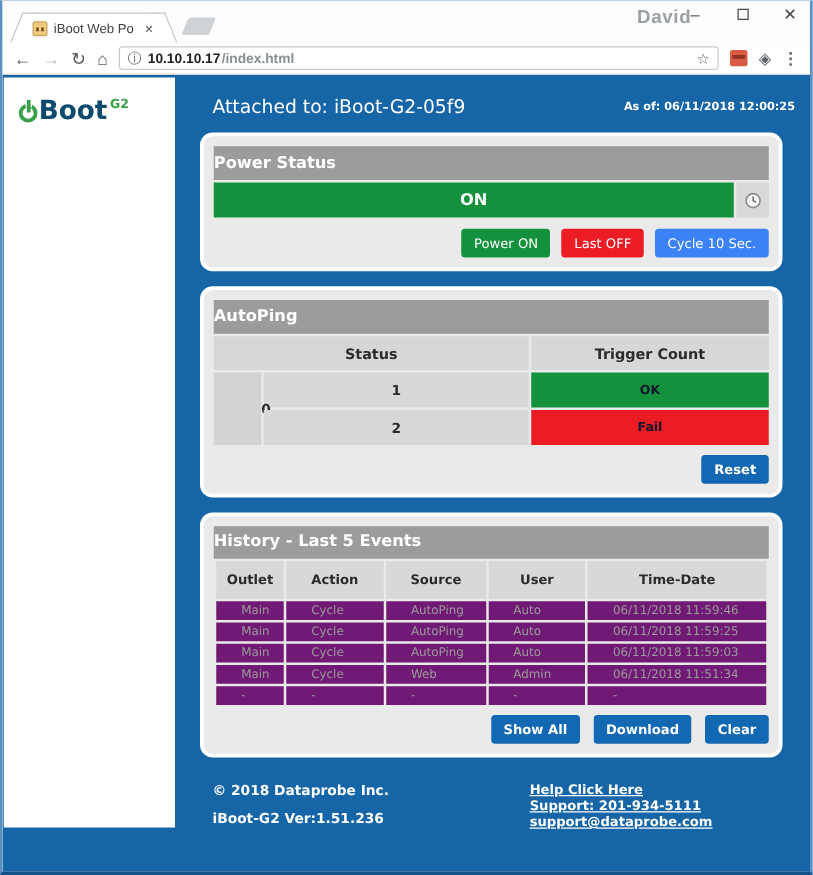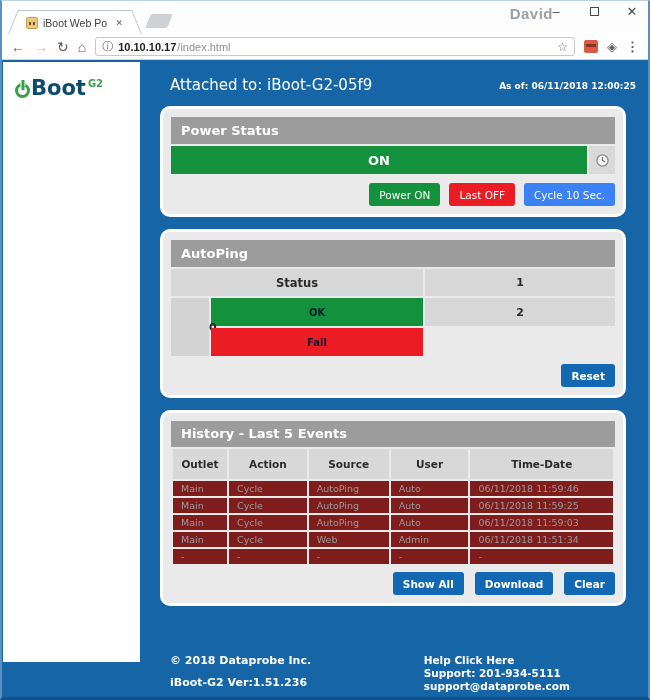--- a/index.html
+++ b/index.html
@@ -31,21 +31,21 @@
   .tab-title { font-size:10.5px; color:#3c4043; white-space:nowrap; overflow:hidden; }
   .tab-close { font-size:9px; color:#5f6368; margin-left:auto; padding:2px 3px; }
   .newtab-btn { position:absolute; left:146px; top:13px; width:22px; height:14px; background:#d0d3d6; border-radius:2px; transform:skewX(-22deg); }
 
   .addressbar { height:26px; background:#fff; border-bottom:1px solid #d4d4d4; display:flex; align-items:center; padding:0 9px; gap:9px; }
   .nav-ic { font-size:14px; color:#5a5a5a; line-height:1; }
   .nav-ic.disabled { color:#c0c0c0; }
   .url-box { flex:1; height:19px; border:1px solid #c9c9c9; border-radius:3px; display:flex; align-items:center; padding:0 6px; gap:5px; background:#fff; }
   .info-ic { font-size:11px; color:#5f6368; }
   .url-text { font-size:11px; color:#202124; font-weight:bold; }
-  .url-path { color:#8a8f94; font-weight:normal; }
+  .url-path { color:#8a8f94; font-weight:bold; }
   .star-ic { margin-left:auto; font-size:12px; color:#6a6f74; }
   .ext-red { width:14px; height:13px; background:#d95b43; border-radius:2px; position:relative; }
   .ext-red::after { content:''; position:absolute; left:2px; right:2px; top:4px; height:3px; background:#8f3322; }
   .ext-diamond { font-size:13px; color:#5f6368; }
   .menu-dots { font-size:13px; color:#5f6368; font-weight:bold; }
 
   
   .page { height:640px; background:#1565a7; position:relative; font-family:"DejaVu Sans", sans-serif; }
   .sidebar { position:absolute; left:1px; top:2px; width:137px; height:600px; background:#fff; }
   .logo { display:flex; align-items:flex-start; padding:14px 0 0 12px; }
@@ -56,21 +56,21 @@
   .logo-g2 { font-size:10px; font-weight:bold; color:#39a04a; margin-left:2px; margin-top:2px; }
   .side-menu { margin-top:40px; display:flex; flex-direction:column; gap:16px; align-items:center; }
   .side-item { font-size:13.5px; color:#1c1c1c; padding:3px 8px; cursor:pointer; }
 
   .main { position:absolute; left:138px; top:0; right:0; bottom:0; }
   .attached-row { display:flex; justify-content:space-between; padding:16px 12px 0 30px; }
   .attached-title { color:#fff; font-size:15px; }
   .as-of { color:#fff; font-size:9px; font-weight:bold; margin-top:5px; }
 
   .card { margin:12px 22px 0 20px; background:#eaeaea; border:3px solid #fff; border-radius:10px; padding:8px; }
-  .panel-header { height:27px; background:#9c9c9c; color:#fff; font-weight:bold; font-size:13px; line-height:27px; padding-left:10px; }
+  .panel-header { height:27px; background:#9c9c9c; color:#fff; font-weight:bold; font-size:13px; line-height:27px; }
 
   
   .status-row { display:flex; margin-top:2px; height:28px; }
   .status-bar { flex:1; background:#13913c; color:#fff; font-weight:bold; font-size:13px; display:flex; align-items:center; justify-content:center; }
   .status-icon-btn { width:26px; margin-left:2px; background:#d9d9d9; display:flex; align-items:center; justify-content:center; }
   .power-btns { display:flex; justify-content:flex-end; gap:9px; margin-top:9px; }
   .btn { border:none; border-radius:3px; color:#fff; font-size:10.5px; font-family:"DejaVu Sans", sans-serif; height:23px; padding:0 10px; cursor:pointer; }
   .btn-green { background:#13913c; }
   .btn-red { background:#ec1c24; }
   .btn-indigo { background:#3b82f6; }
@@ -83,29 +83,29 @@
   .ap-idx { background:#d7d7d7; display:flex; align-items:center; justify-content:center; font-size:11px; font-weight:bold; color:#2b2b2b; }
   .ap-status { display:flex; align-items:center; justify-content:center; color:#0f172a; font-weight:bold; font-size:10px; }
   .ap-ok { background:#13913c; }
   .ap-fail { background:#ec1c24; }
   .ap-trigger { grid-row:2 / 4; background:#d3d3d3; display:flex; align-items:center; padding-left:38px; font-size:11px; font-weight:bold; color:#2b2b2b; }
   .reset-row { display:flex; justify-content:flex-end; margin-top:8px; }
 
   
   .hist-table { width:100%; border-collapse:separate; border-spacing:2px; margin-top:0px; table-layout:fixed; }
   .hist-table th { background:#d8d8d8; font-size:10.5px; color:#2b2b2b; height:30px; font-weight:bold; }
-  .hist-table td { background:#7f1d1d; font-size:9.5px; color:#9a9a9a; height:15px; padding-left:8px; }
+  .hist-table td { background:#701a75; font-size:9.5px; color:#9a9a9a; height:15px; padding-left:20px; }
   .col-outlet { width:12.5%; } .col-action { width:18%; } .col-source { width:18.5%; } .col-user { width:18%; } .col-time { width:33%; }
   .hist-btns { display:flex; justify-content:flex-end; gap:11px; margin-top:6px; }
 
   
-  .footer { display:flex; justify-content:space-between; padding:20px 78px 0 30px; color:#fff;margin-top:28px; }
+  .footer { display:flex; justify-content:space-between; padding:20px 78px 0 30px; color:#fff; }
   .foot-left div { font-size:11px; font-weight:bold; }
   .foot-left div + div { margin-top:9px; }
-  .foot-right div { font-size:10.5px; font-weight:bold; line-height:1.25; }
+  .foot-right div { font-size:10.5px; font-weight:bold; line-height:1.25;text-decoration:underline; }
 </style>
 </head>
 <body>
 
 <div class="window">
 
   <div class="titlebar">
     <div class="tab">
       <span class="favicon">
           <i></i>
@@ -172,20 +172,21 @@
           <button class="btn btn-green">Power ON</button>
           <button class="btn btn-red">Last OFF</button>
           <button class="btn btn-indigo">Cycle 10 Sec.</button>
         </div>
       </div>
 
       <div class="card">
         <div class="panel-header">AutoPing</div>
         <div class="ap-grid">
           <div class="ap-h1">Status</div>
+          <div class="ap-h2">Trigger Count</div>
           <div class="ap-idx">1</div>
           <div class="ap-status ap-ok">OK</div>
           <div class="ap-trigger">0</div>
           <div class="ap-idx">2</div>
           <div class="ap-status ap-fail">Fail</div>
         </div>
         <div class="reset-row">
           <button class="btn btn-blue">Reset</button>
         </div>
       </div>

